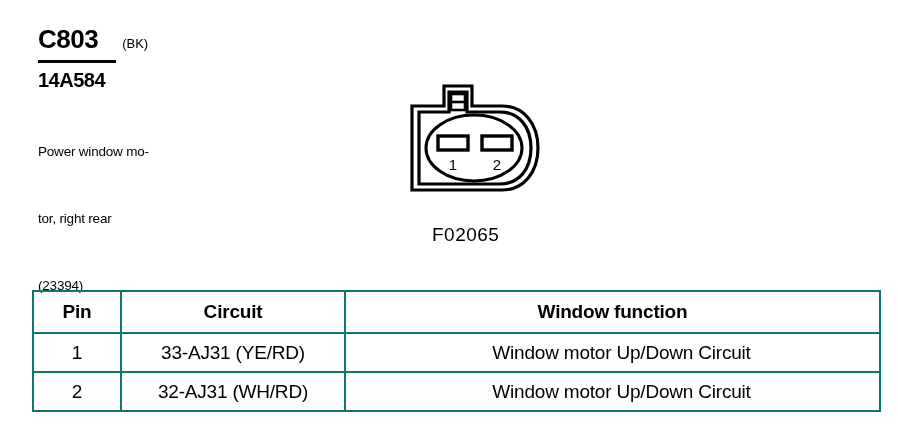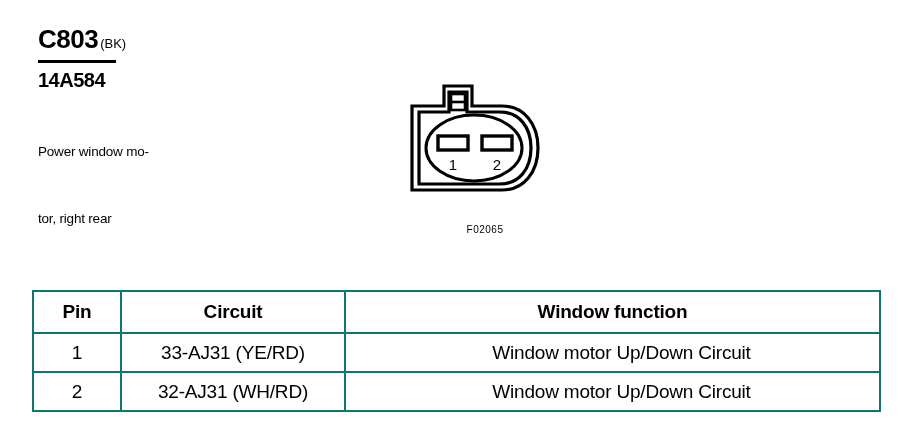--- a/index.html
+++ b/index.html
@@ -20,21 +20,21 @@
   
   .header-block {
     position: absolute;
     left: 38px;
     top: 24px;
     width: 230px;
   }
   .conn-id-row {
     display: flex;
     align-items: baseline;
-    gap: 2px;
+    gap: 24px;
     height: 32px;
   }
   .conn-id {
     font-size: 26px;
     font-weight: bold;
     letter-spacing: -0.5px;
     line-height: 30px;
   }
   .conn-color {
     font-size: 13px;
@@ -66,22 +66,22 @@
 
   
   .connector-figure {
     position: absolute;
     left: 398px;
     top: 78px;
     width: 170px;
   }
   .connector-svg { display: block; }
   .figure-caption {
-    text-align: center;
-    font-size: 10px;
+    text-align: left;
+    font-size: 19px;
     letter-spacing: 0.5px;
     margin-top: 6px;
     width: 106px;
     margin-left: 34px;
   }
 
   
   .pin-table-wrap {
     position: absolute;
     left: 32px;
@@ -119,20 +119,21 @@
 <div class="header-block">
   <div class="conn-id-row">
     <span class="conn-id">C803</span>
     <span class="conn-color">(BK)</span>
   </div>
   <div class="id-rule"></div>
   <div class="part-number">14A584</div>
   <div class="desc-block">
     <div class="desc-line">Power window mo-</div>
     <div class="desc-line">tor, right rear</div>
+    <div class="desc-line">(23394)</div>
   </div>
 </div>
 
 <div class="connector-figure">
   <svg class="connector-svg" width="170" height="140" viewBox="0 0 170 140">
     <g fill="none" stroke="#000" stroke-width="3.2" stroke-linejoin="miter">
 
       <path d="M 14,28 L 46,28 L 46,8 L 74,8 L 74,28 L 104,28
                C 126,28 140,46 140,70
                C 140,94 126,112 104,112

